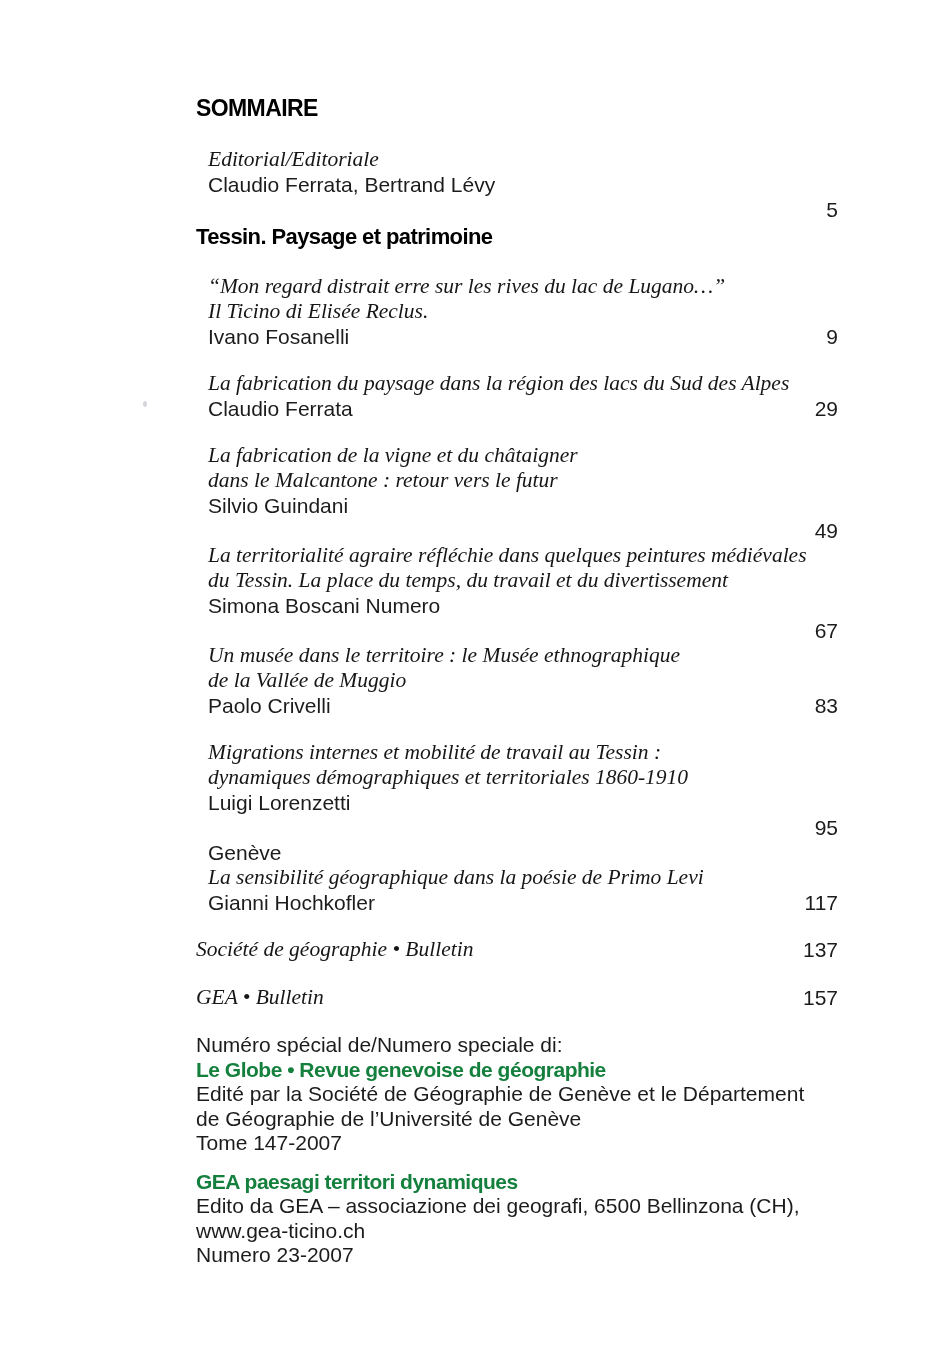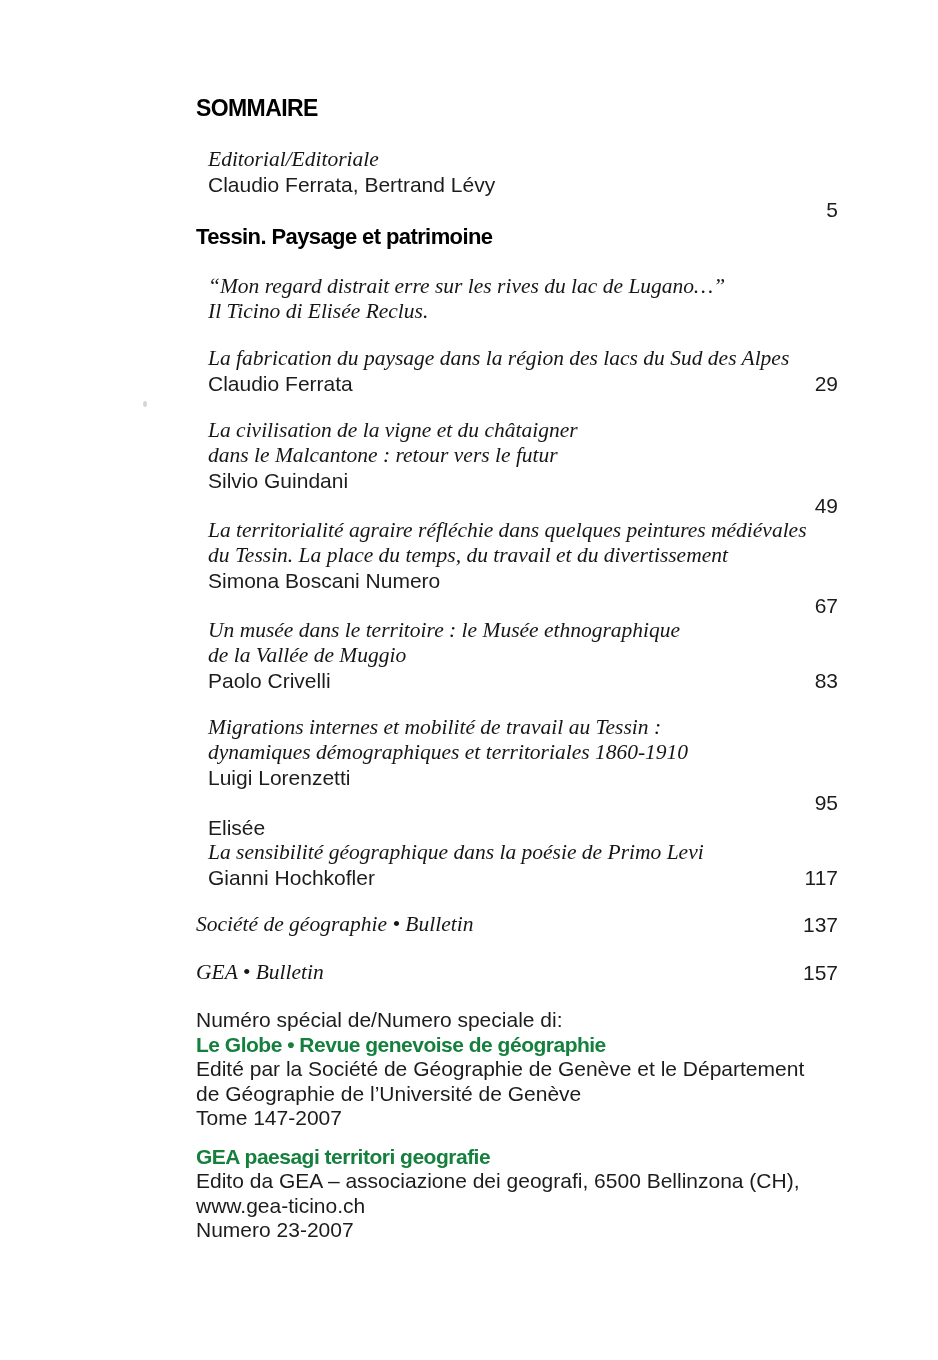--- a/index.html
+++ b/index.html
@@ -114,32 +114,36 @@
       <div class="t-italic">Editorial/Editoriale</div>
       <div class="t-sans">Claudio Ferrata, Bertrand Lévy</div>
       <div class="pg pg-below">5</div>
     </section>
 
     <h2 class="h-section">Tessin. Paysage et patrimoine</h2>
 
     <section class="entry">
       <div class="t-italic">“Mon regard distrait erre sur les rives du lac de Lugano…”</div>
       <div class="t-italic">Il Ticino di Elisée Reclus.</div>
+      <div class="author-row">
+        <span class="t-sans">Ivano Fosanelli</span>
+        <span class="pg">9</span>
+      </div>
     </section>
 
     <section class="entry">
       <div class="t-italic">La fabrication du paysage dans la région des lacs du Sud des Alpes</div>
       <div class="author-row">
         <span class="t-sans">Claudio Ferrata</span>
         <span class="pg">29</span>
       </div>
     </section>
 
     <section class="entry tight">
-      <div class="t-italic">La civilisation de la vigne et du châtaigner</div>
+      <div class="t-italic">La fabrication de la vigne et du châtaigner</div>
       <div class="t-italic">dans le Malcantone : retour vers le futur</div>
       <div class="t-sans">Silvio Guindani</div>
       <div class="pg pg-below">49</div>
     </section>
 
     <section class="entry tight">
       <div class="t-italic">La territorialité agraire réfléchie dans quelques peintures médiévales</div>
       <div class="t-italic">du Tessin. La place du temps, du travail et du divertissement</div>
       <div class="t-sans">Simona Boscani Numero</div>
       <div class="pg pg-below">67</div>
@@ -155,21 +159,21 @@
     </section>
 
     <section class="entry tight">
       <div class="t-italic">Migrations internes et mobilité de travail au Tessin :</div>
       <div class="t-italic">dynamiques démographiques et territoriales 1860-1910</div>
       <div class="t-sans">Luigi Lorenzetti</div>
       <div class="pg pg-below">95</div>
     </section>
 
     <section class="entry">
-      <div class="t-sans">Elisée</div>
+      <div class="t-sans">Genève</div>
       <div class="t-italic">La sensibilité géographique dans la poésie de Primo Levi</div>
       <div class="author-row">
         <span class="t-sans">Gianni Hochkofler</span>
         <span class="pg">117</span>
       </div>
     </section>
 
     <div class="bulletin-row">
       <span class="t-italic">Société de géographie • Bulletin</span>
       <span class="pg">137</span>
@@ -179,20 +183,20 @@
       <span class="pg">157</span>
     </div>
 
     <section class="colophon">
       <div class="t-sans">Numéro spécial de/Numero speciale di:</div>
       <div class="h-bold-line">Le Globe • Revue genevoise de géographie</div>
       <div class="t-sans">Edité par la Société de Géographie de Genève et le Département</div>
       <div class="t-sans">de Géographie de l’Université de Genève</div>
       <div class="t-sans">Tome 147-2007</div>
 
-      <div class="h-bold-line colophon-block-gap">GEA paesagi territori geografie</div>
+      <div class="h-bold-line colophon-block-gap">GEA paesagi territori dynamiques</div>
       <div class="t-sans">Edito da GEA – associazione dei geografi, 6500 Bellinzona (CH),</div>
       <div class="t-sans">www.gea-ticino.ch</div>
       <div class="t-sans">Numero 23-2007</div>
     </section>
 
   </div>
 </div>
 
 </body></html>

